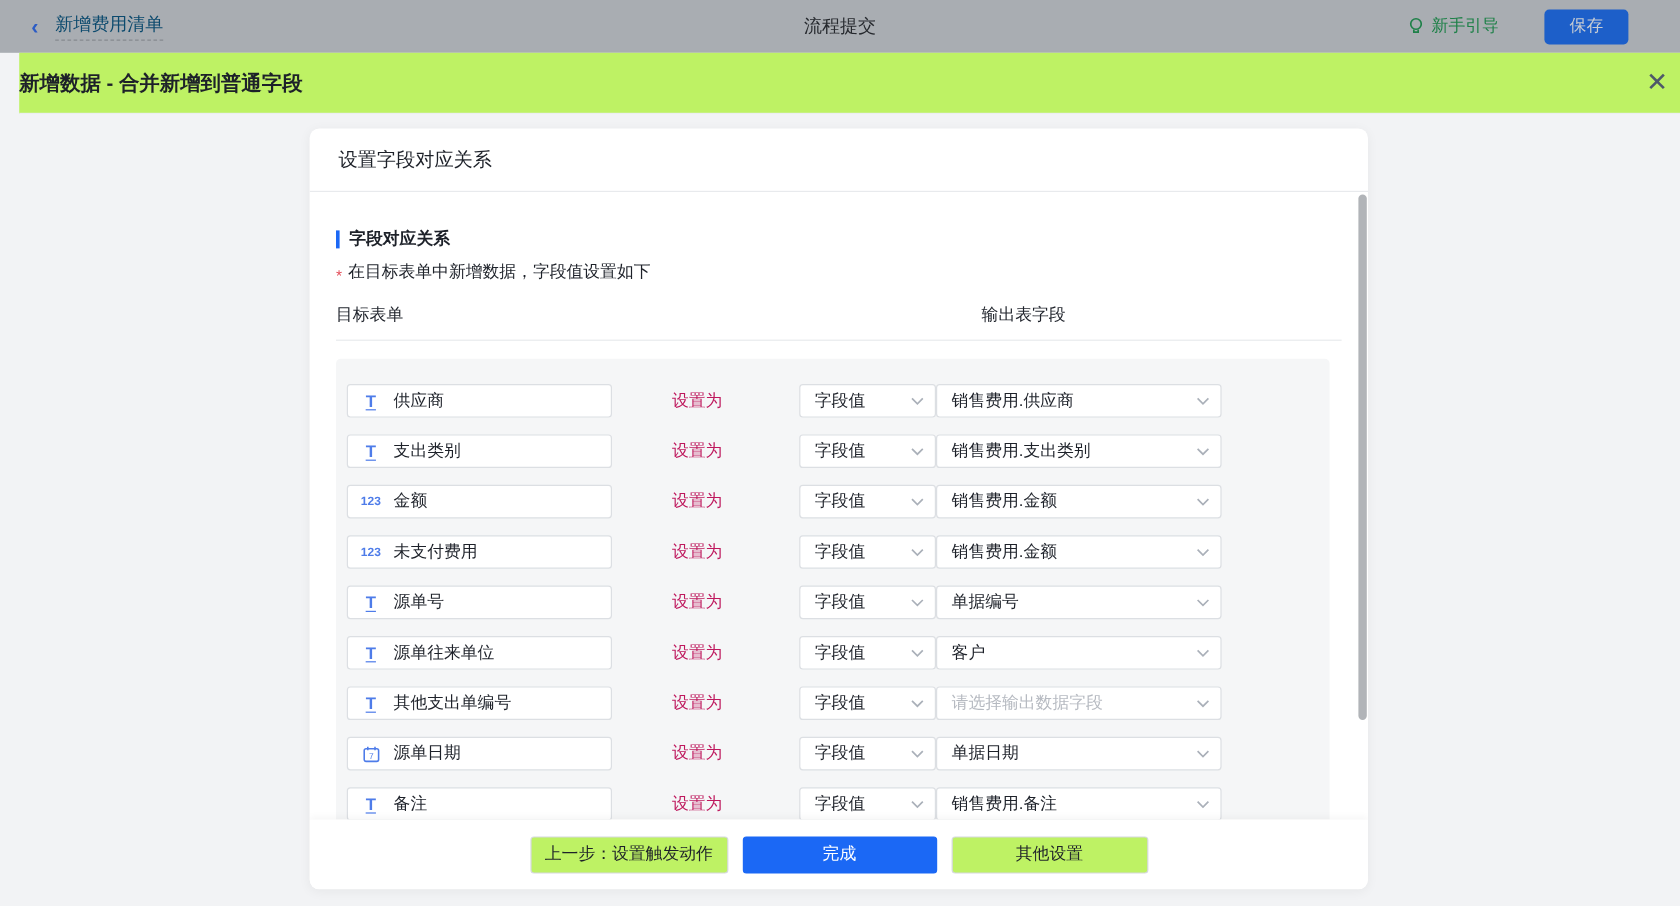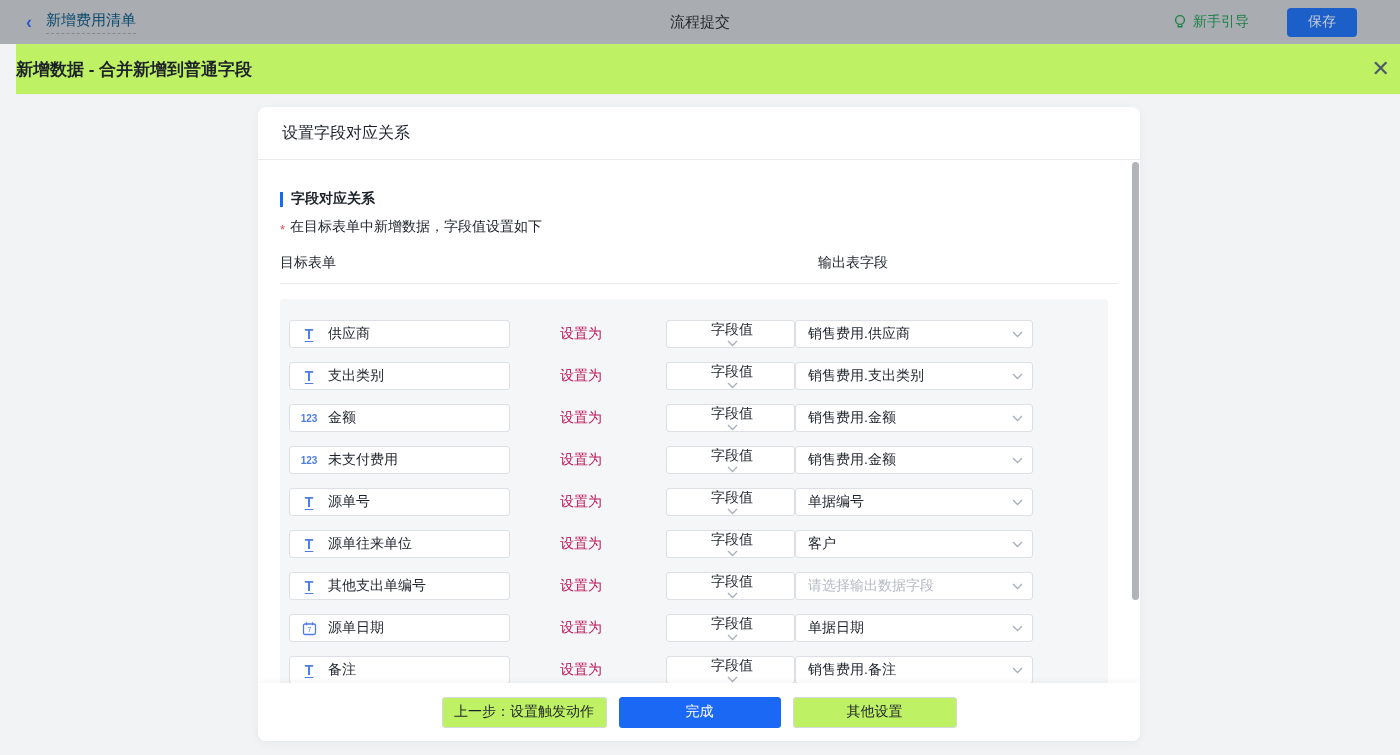--- a/index.html
+++ b/index.html
@@ -79,21 +79,21 @@
   }
   .f-icon { color:#4e7ce9; display:flex; align-items:center; justify-content:center; width:18px; flex:0 0 18px; }
   .f-icon.text-glyph { font-size:14px; font-weight:bold; text-decoration:underline; text-underline-offset:2px; }
   .f-icon.num-glyph  { font-size:10px; font-weight:bold; letter-spacing:0; }
   .setas { margin-left:50px; width:106px; font-size:14px; color:#be185d; }
   .dropdown {
     height:28px; background:#fff; border:1px solid #dcdfe3; border-radius:3px;
     display:flex; align-items:center; justify-content:space-between;
     padding:0 9px 0 12px; font-size:14px; color:#1d2129; cursor:pointer;
   }
-  .dd-mode { width:129px;flex-direction:column; }
+  .dd-mode { width:114px; }
   .dd-output { width:238px; }
   .dd-text { white-space:nowrap; overflow:hidden; }
   .dd-text.placeholder { color:#b6bac1; }
   .chev { color:#aab0b9; display:flex; }
 
   
   .card-footer {
     position:absolute; left:0; bottom:0; width:882px; height:58px; background:#fff;
     display:flex; align-items:center; justify-content:center; gap:12px;
     box-shadow:0 -2px 6px rgba(0,0,0,0.04);

